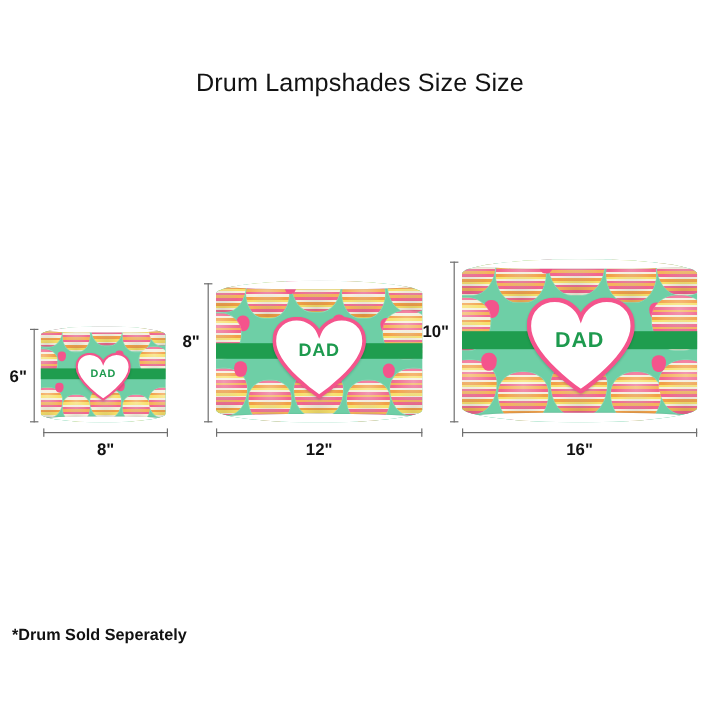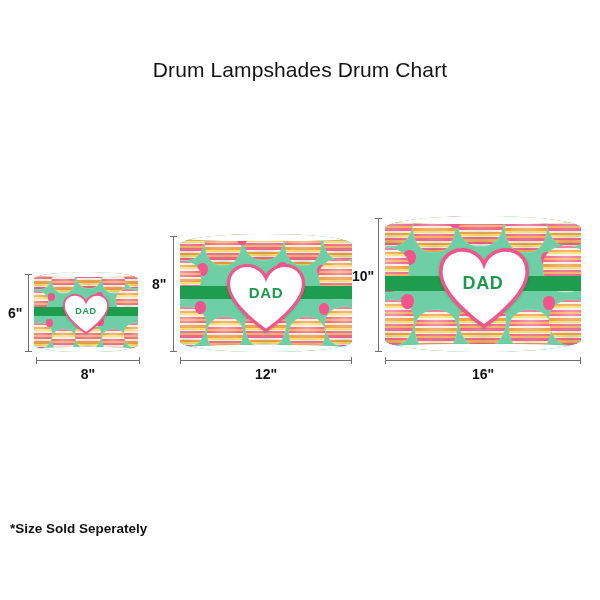--- a/index.html
+++ b/index.html
@@ -187,21 +187,21 @@
     font-size: 14px;
     font-weight: 700;
     color: #121212;
     white-space: nowrap;
   }
   .dim-label.h { text-align: center; }
 </style>
 </head>
 <body>
 
-<div id="page-title">Drum Lampshades Drum Chart</div>
+<div id="page-title">Drum Lampshades Size Size</div>
 
 <div class="shade-group" style="left:34px; top:272px; width:104px; height:80px;">
 
   <div class="shade" style="width:104px; height:80px;">
     <div class="shade-body">
       <div class="pattern">
 
         <div class="balloon" style="left:-4px;  top:-4px; width:26px; height:26px;"></div>
         <div class="balloon" style="left:22px;  top:2px;  width:23px; height:24px;"></div>
         <div class="balloon" style="left:46px;  top:-5px; width:26px; height:26px;"></div>
@@ -337,13 +337,13 @@
     </div>
   </div>
 </div>
 
 <div class="dim-v" style="left:378px; top:218px; height:134px;"></div>
 <div class="dim-label" style="left:352px; top:268px;">10"</div>
 
 <div class="dim-h" style="left:385px; top:360px; width:196px;"></div>
 <div class="dim-label h" style="left:385px; top:366px; width:196px;">16"</div>
 
-<div id="footnote">*Size Sold Seperately</div>
+<div id="footnote">*Drum Sold Seperately</div>
 
 </body></html>

